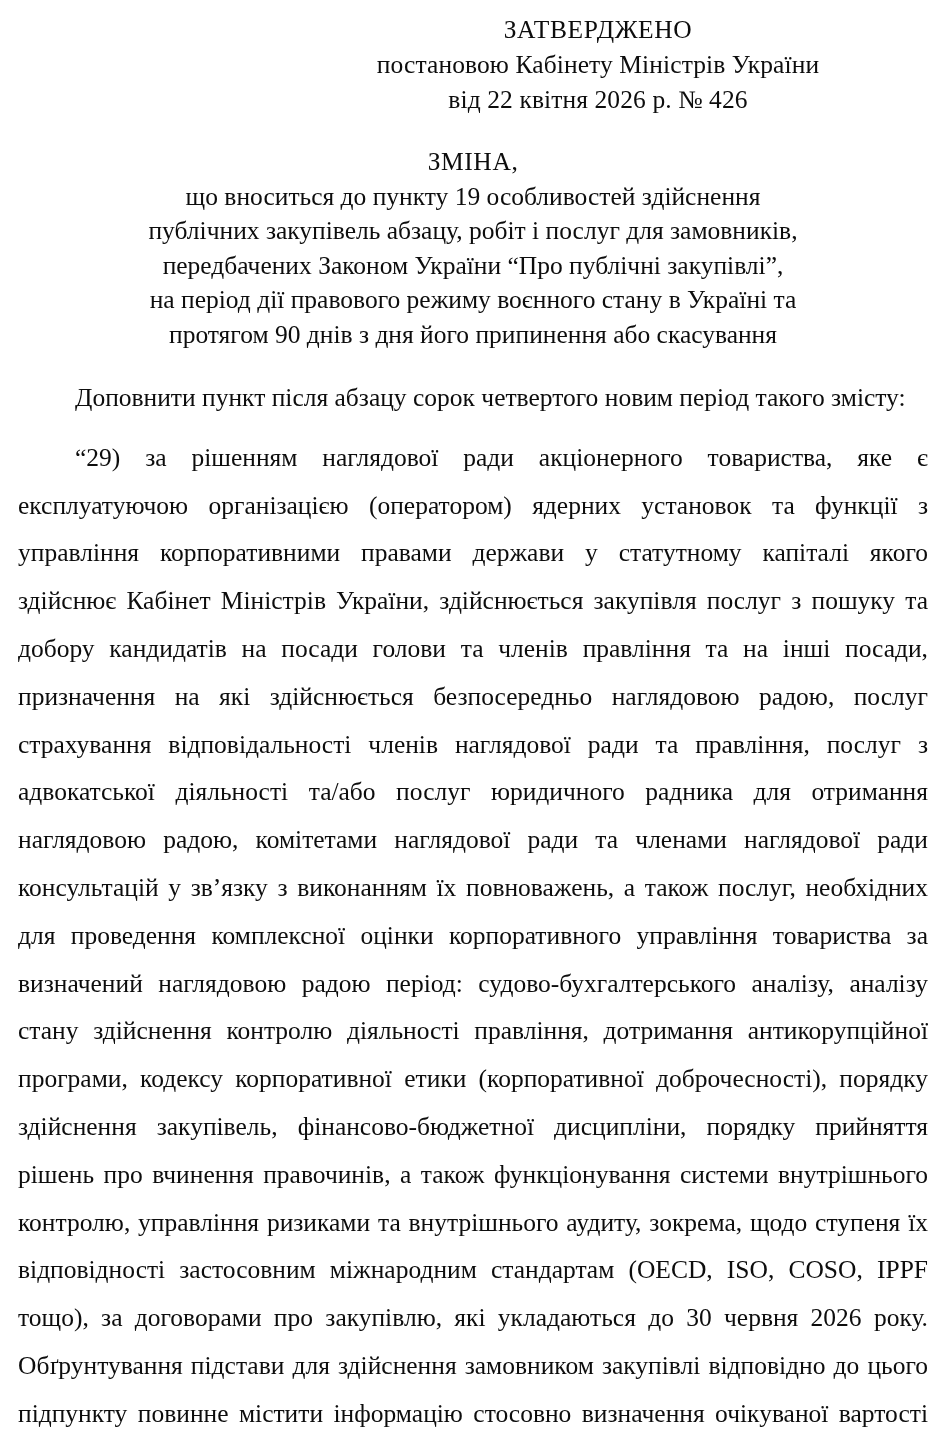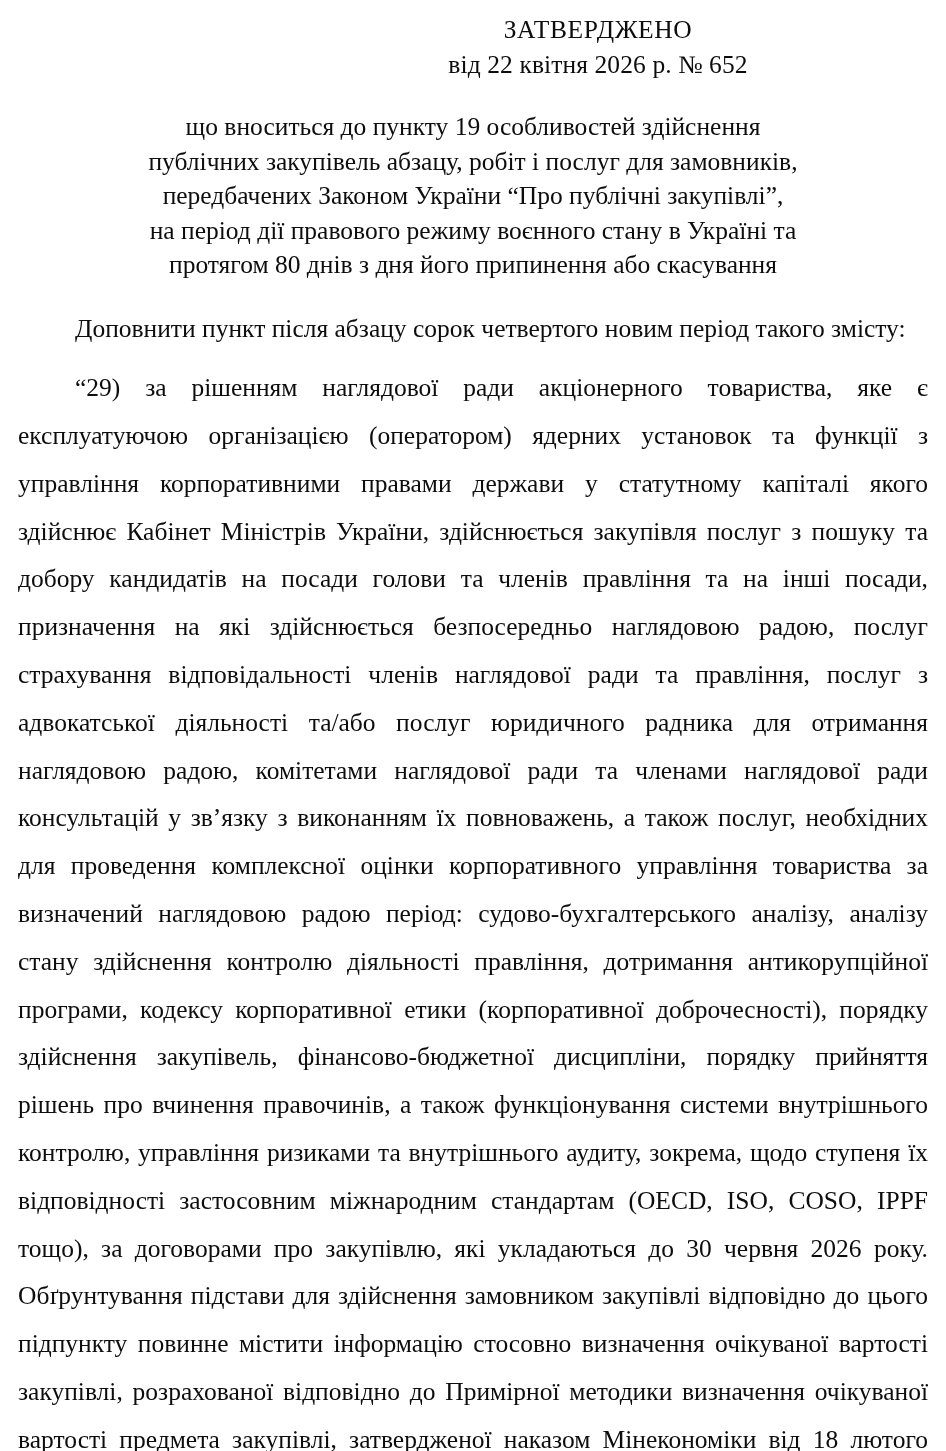--- a/index.html
+++ b/index.html
@@ -77,29 +77,31 @@
   }
   .gap-sm { height: 12px; }
 </style>
 </head>
 <body>
 
 <div class="page">
 
   <div class="approval-block">
     <div class="approval-line caps">ЗАТВЕРДЖЕНО</div>
-    <div class="approval-line">від 22 квітня 2026 р. № 652</div>
+    <div class="approval-line">постановою Кабінету Міністрів України</div>
+    <div class="approval-line">від 22 квітня 2026 р. № 426</div>
   </div>
 
   <div class="title-block">
+    <div class="title-line heading">ЗМІНА,</div>
     <div class="title-line">що вноситься до пункту 19 особливостей здійснення</div>
     <div class="title-line">публічних закупівель абзацу, робіт і послуг для замовників,</div>
     <div class="title-line">передбачених Законом України “Про публічні закупівлі”,</div>
     <div class="title-line">на період дії правового режиму воєнного стану в Україні та</div>
-    <div class="title-line">протягом 80 днів з дня його припинення або скасування</div>
+    <div class="title-line">протягом 90 днів з дня його припинення або скасування</div>
   </div>
 
   <div class="body-block">
     <p class="para">Доповнити пункт після абзацу сорок четвертого новим період такого змісту:</p>
     <div class="gap-sm"></div>
     <p class="para">“29) за рішенням наглядової ради акціонерного товариства, яке є експлуатуючою організацією (оператором) ядерних установок та функції з управління корпоративними правами держави у статутному капіталі якого здійснює Кабінет Міністрів України, здійснюється закупівля послуг з пошуку та добору кандидатів на посади голови та членів правління та на інші посади, призначення на які здійснюється безпосередньо наглядовою радою, послуг страхування відповідальності членів наглядової ради та правління, послуг з адвокатської діяльності та/або послуг юридичного радника для отримання наглядовою радою, комітетами наглядової ради та членами наглядової ради консультацій у зв’язку з виконанням їх повноважень, а також послуг, необхідних для проведення комплексної оцінки корпоративного управління товариства за визначений наглядовою радою період: судово-бухгалтерського аналізу, аналізу стану здійснення контролю діяльності правління, дотримання антикорупційної програми, кодексу корпоративної етики (корпоративної доброчесності), порядку здійснення закупівель, фінансово-бюджетної дисципліни, порядку прийняття рішень про вчинення правочинів, а також функціонування системи внутрішнього контролю, управління ризиками та внутрішнього аудиту, зокрема, щодо ступеня їх відповідності застосовним міжнародним стандартам (OECD, ISO, COSO, IPPF тощо), за договорами про закупівлю, які укладаються до 30 червня 2026 року. Обґрунтування підстави для здійснення замовником закупівлі відповідно до цього підпункту повинне містити інформацію стосовно визначення очікуваної вартості закупівлі, розрахованої відповідно до Примірної методики визначення очікуваної вартості предмета закупівлі, затвердженої наказом Мінекономіки від 18 лютого 2020 р. № 275, кваліфікаційні вимоги до постачальника послуг, які повинні бути погоджені наглядовою радою, та підстави обрання надавача послуг. Укладення договорів про закупівлю відповідно до цього підпункту здійснюється за погодженням з наглядовою радою.”.</p>
 
   </div>
 
 </div>

